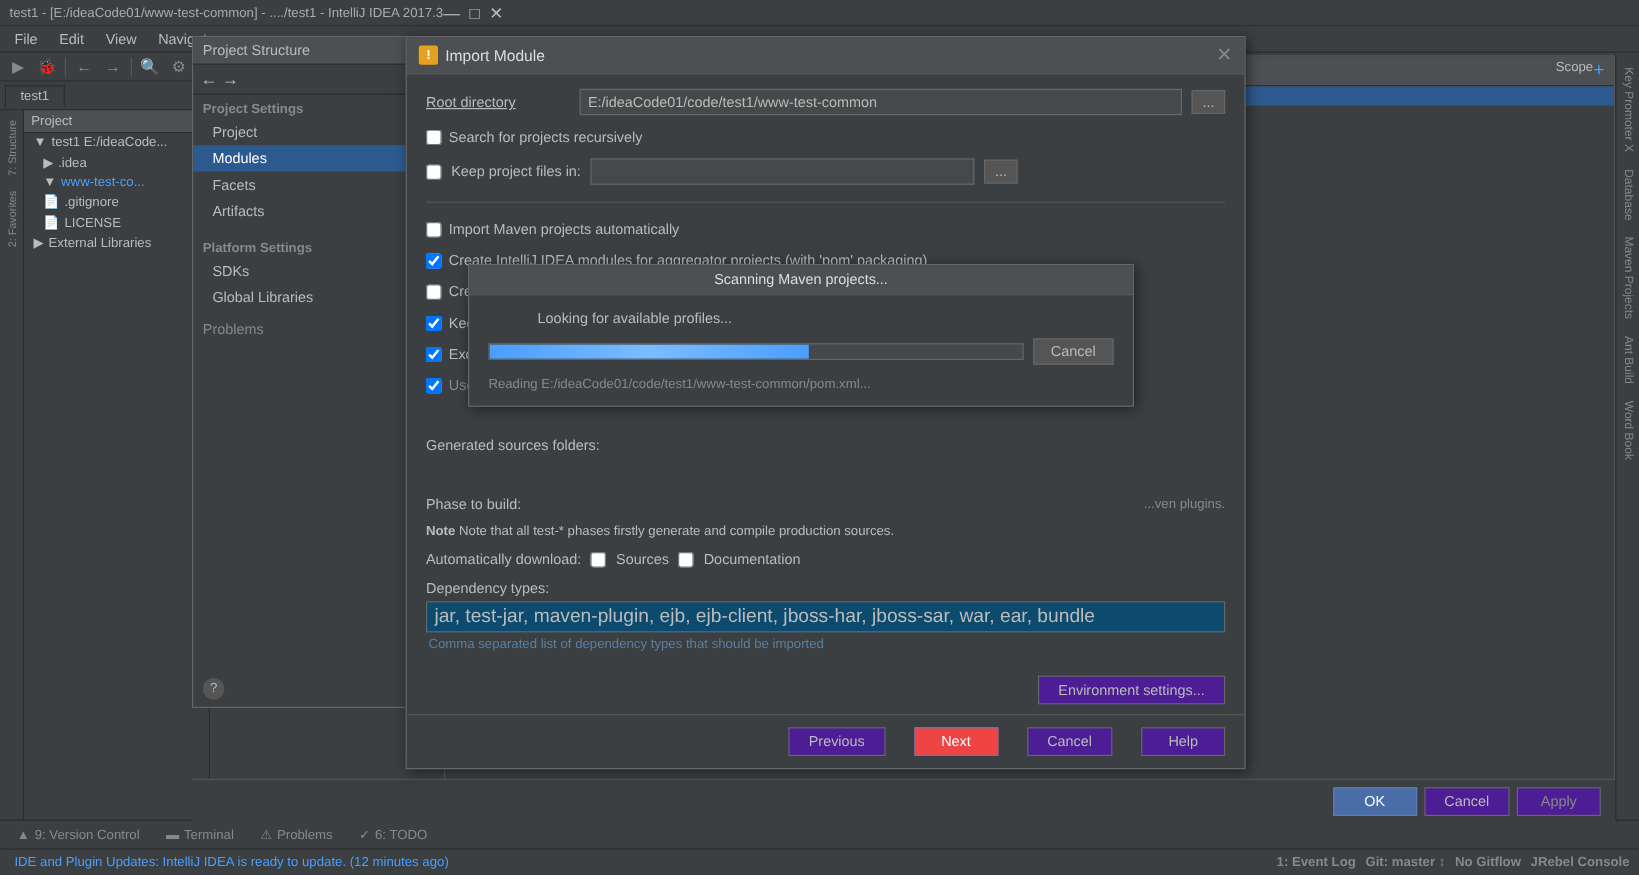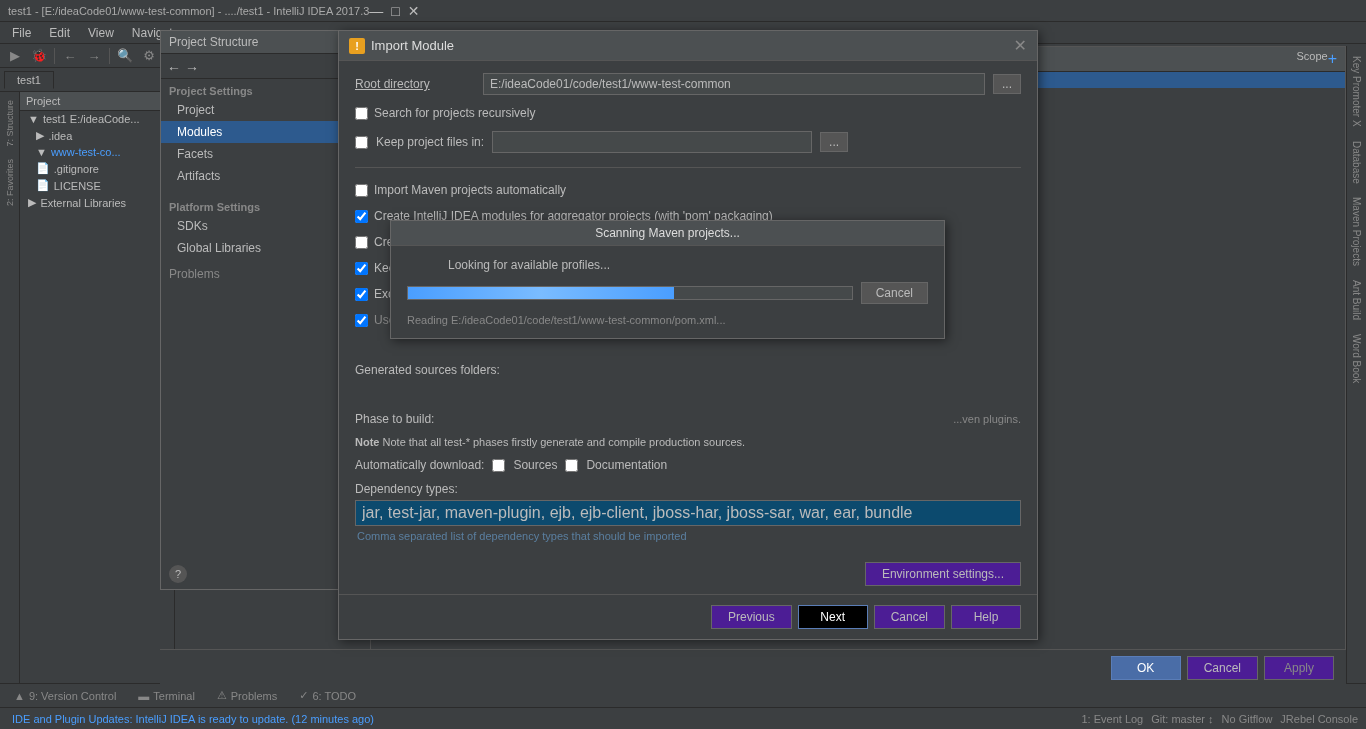--- a/index.html
+++ b/index.html
@@ -337,35 +337,35 @@
     }
     .hint-text {
       font-size: 11px;
       color: #5a7fa0;
       padding-left: 2px;
     }
     .modal-footer {
       padding: 10px 16px;
       display: flex;
       justify-content: flex-end;
-      gap: 6px;
+      gap: 24px;
       border-top: 1px solid #555;
     }
     .modal-btn {
       padding: 4px 16px;
       background: #4c1d95;
       border: 1px solid #666;
       color: #bbbbbb;
       cursor: pointer;
       font-size: 12px;
       min-width: 70px;
       text-align: center;
     }
     .modal-btn.primary {
-      background: #000000;
+      background: #ef4444;
       border-color: #5a7db7;
       color: white;
     }
 
     
     .scanning-dialog {
       position: absolute;
       top: 220px;
       left: 390px;
       width: 555px;
@@ -814,21 +814,21 @@
     <div class="bottom-tab">
       <span>✓</span>
       <span>6: TODO</span>
     </div>
   </div>
 
   <div class="status-bar">
     <div class="status-item">
       <span style="color:#4a9eff;">IDE and Plugin Updates: IntelliJ IDEA is ready to update. (12 minutes ago)</span>
     </div>
-    <div class="status-right" style="margin-left:auto;">
+    <div class="status-right" style="margin-left:auto;font-weight:bold;">
       <span style="cursor:pointer;">1: Event Log</span>
       <span style="cursor:pointer;">Git: master ↕</span>
       <span style="cursor:pointer;">No Gitflow</span>
       <span style="cursor:pointer;">JRebel Console</span>
     </div>
   </div>
 
 </div>
 
 </body></html>

